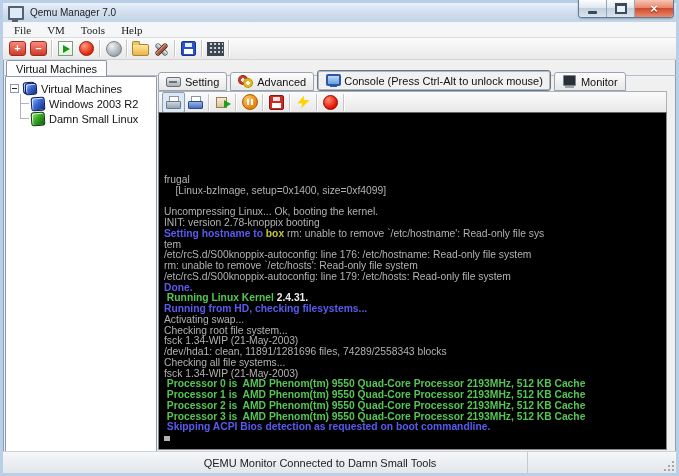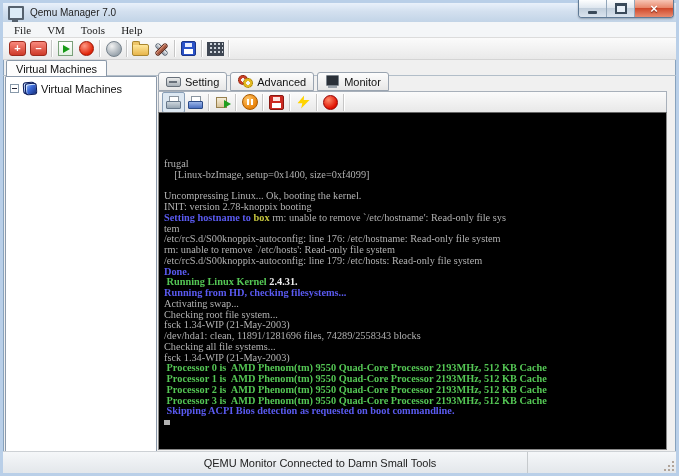--- a/index.html
+++ b/index.html
@@ -130,22 +130,22 @@
   .tab-ic-console-screen::before{content:"";position:absolute;top:0;left:1px;width:11px;height:8px;
     background:linear-gradient(#bcd8f4,#6aa0e0);border:2px solid #2a58a8;border-radius:2px;}
   .tab-ic-console-screen::after{content:"";position:absolute;bottom:0;left:5px;width:7px;height:2px;background:#2a58a8;}
   .tab-ic-terminal::before{content:"";position:absolute;top:0;left:1px;width:11px;height:9px;
     background:#2a3038;border:1px solid #7a828a;border-radius:1px;}
   .tab-ic-terminal::after{content:"";position:absolute;bottom:0;left:3px;width:9px;height:2px;background:#9aa2aa;}
 
   .console-toolbar{height:21px;box-sizing:border-box;flex:none;display:flex;align-items:center;padding-left:3px;
     background:linear-gradient(#fbfbfb,#e8e8e8);border:1px solid #a8b0ba;border-bottom:none;}
   .console{flex:1;background:#000;border:1px solid #888;border-top:1px solid #666;overflow:hidden;}
-  .console-text{font-family:Liberation Serif, serif;font-size:10.3px;line-height:10.75px;
-    color:#b2b2b2;white-space:pre;padding:46px 0 0 5px;}
+  .console-text{font-family:Liberation Sans, sans-serif;font-size:10.3px;line-height:10.75px;
+    color:#b2b2b2;white-space:pre;padding:62px 0 0 5px;}
   .c-gray{color:#b2b2b2;}
   .c-green{color:#54c654;font-weight:bold;}
   .c-blue{color:#5a5af0;font-weight:bold;}
   .c-yellow{color:#c6c63e;font-weight:bold;}
   .c-white{color:#ededed;font-weight:bold;}
   .c-cursor{display:inline-block;width:6px;height:5px;background:#b2b2b2;}
 
   
   .statusbar{position:absolute;left:0;right:0;bottom:0;height:21px;
     background:linear-gradient(#f5f7f9,#e3e7eb);border-top:1px solid #cdd1d5;font-size:11px;color:#222;}
@@ -223,33 +223,47 @@
     <div class="leftpanel">
       <div class="tree">
         <div class="tree-root">
           <span class="expander"></span>
           <span class="vm-group-ico">
             <span class="vmico blue back"></span>
               <span class="vmico blue front"></span>
           </span>
           <span>Virtual Machines</span>
         </div>
+        <div class="tree-children" id="tree-children">
+            <div class="tree-item">
+              <span class="vmico blue"></span>
+              <span>Windows 2003 R2</span>
+            </div>
+            <div class="tree-item">
+              <span class="vmico green"></span>
+              <span>Damn Small Linux</span>
+            </div>
+          </div>
       </div>
     </div>
 
     <div class="rightpanel">
       <div class="vm-tabs" id="vm-tabs">
           <div class="vtab">
             <span class="tab-ic tab-ic-drive"></span>
             <span class="vtab-label">Setting</span>
           </div>
           <div class="vtab">
             <span class="tab-ic tab-ic-gears"></span>
             <span class="vtab-label">Advanced</span>
           </div>
+          <div class="vtab selected">
+            <span class="tab-ic tab-ic-console-screen"></span>
+            <span class="vtab-label">Console (Press Ctrl-Alt to unlock mouse)</span>
+          </div>
           <div class="vtab">
             <span class="tab-ic tab-ic-terminal"></span>
             <span class="vtab-label">Monitor</span>
           </div>
         </div>
       <div class="console-toolbar" id="console-toolbar">
           <div class="tbtn ct-active">
             <span class="ico ct-screenshot"></span>
           </div>
           <div class="tbtn">

